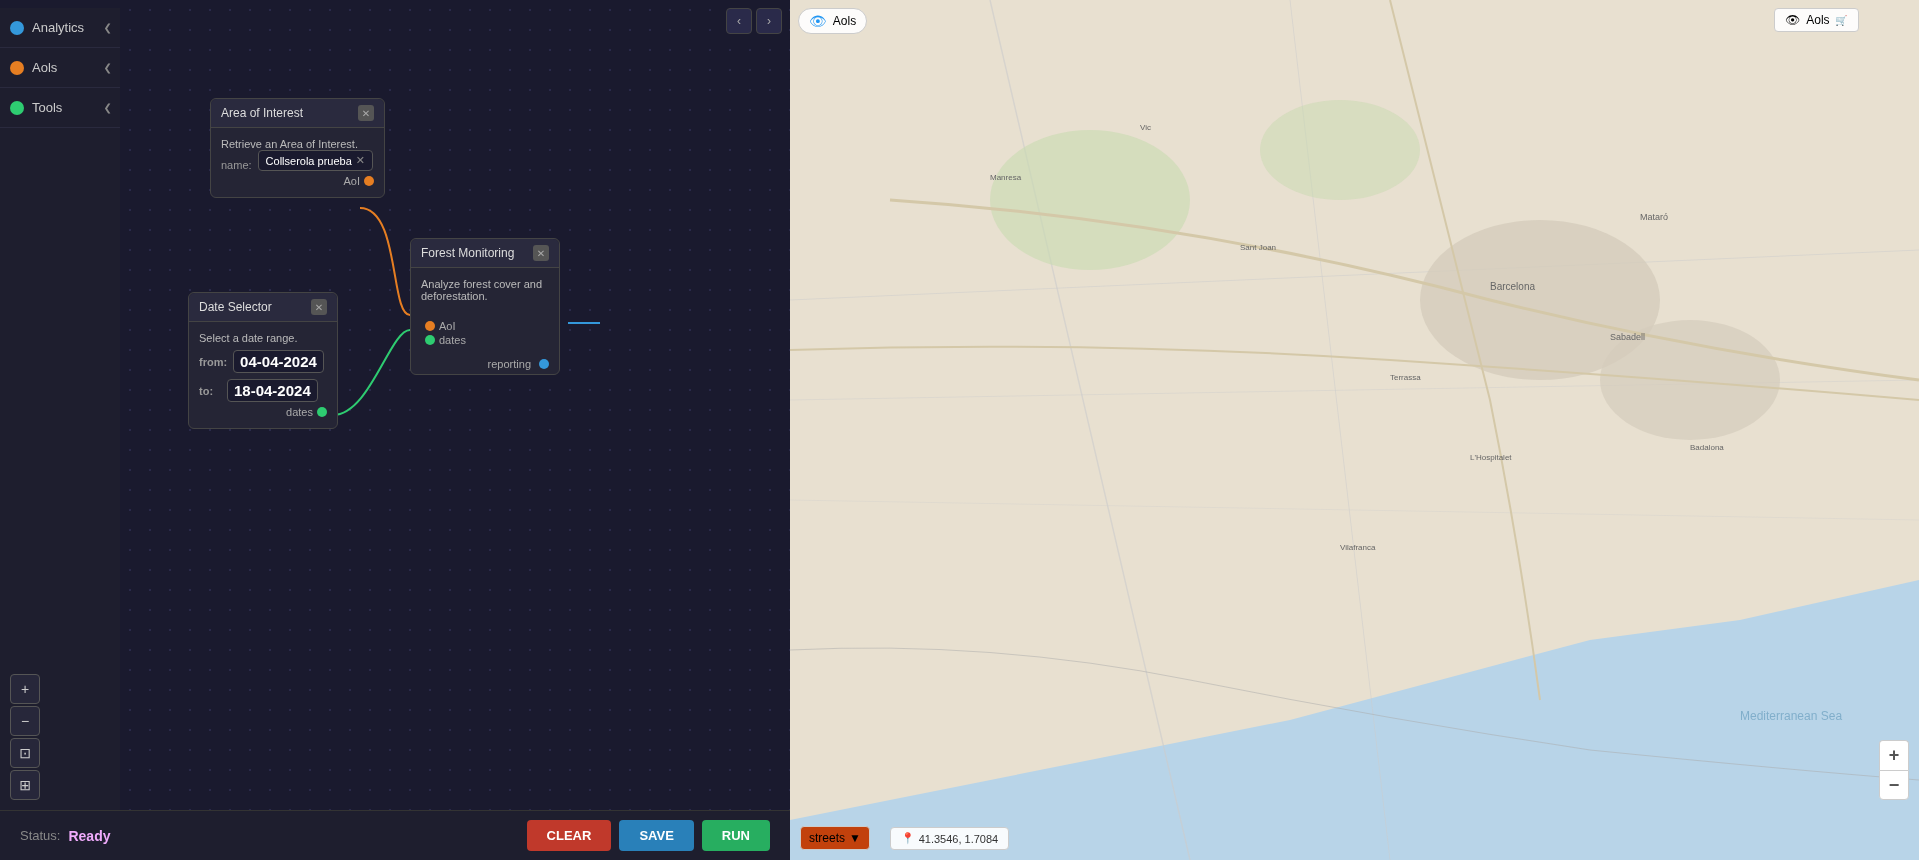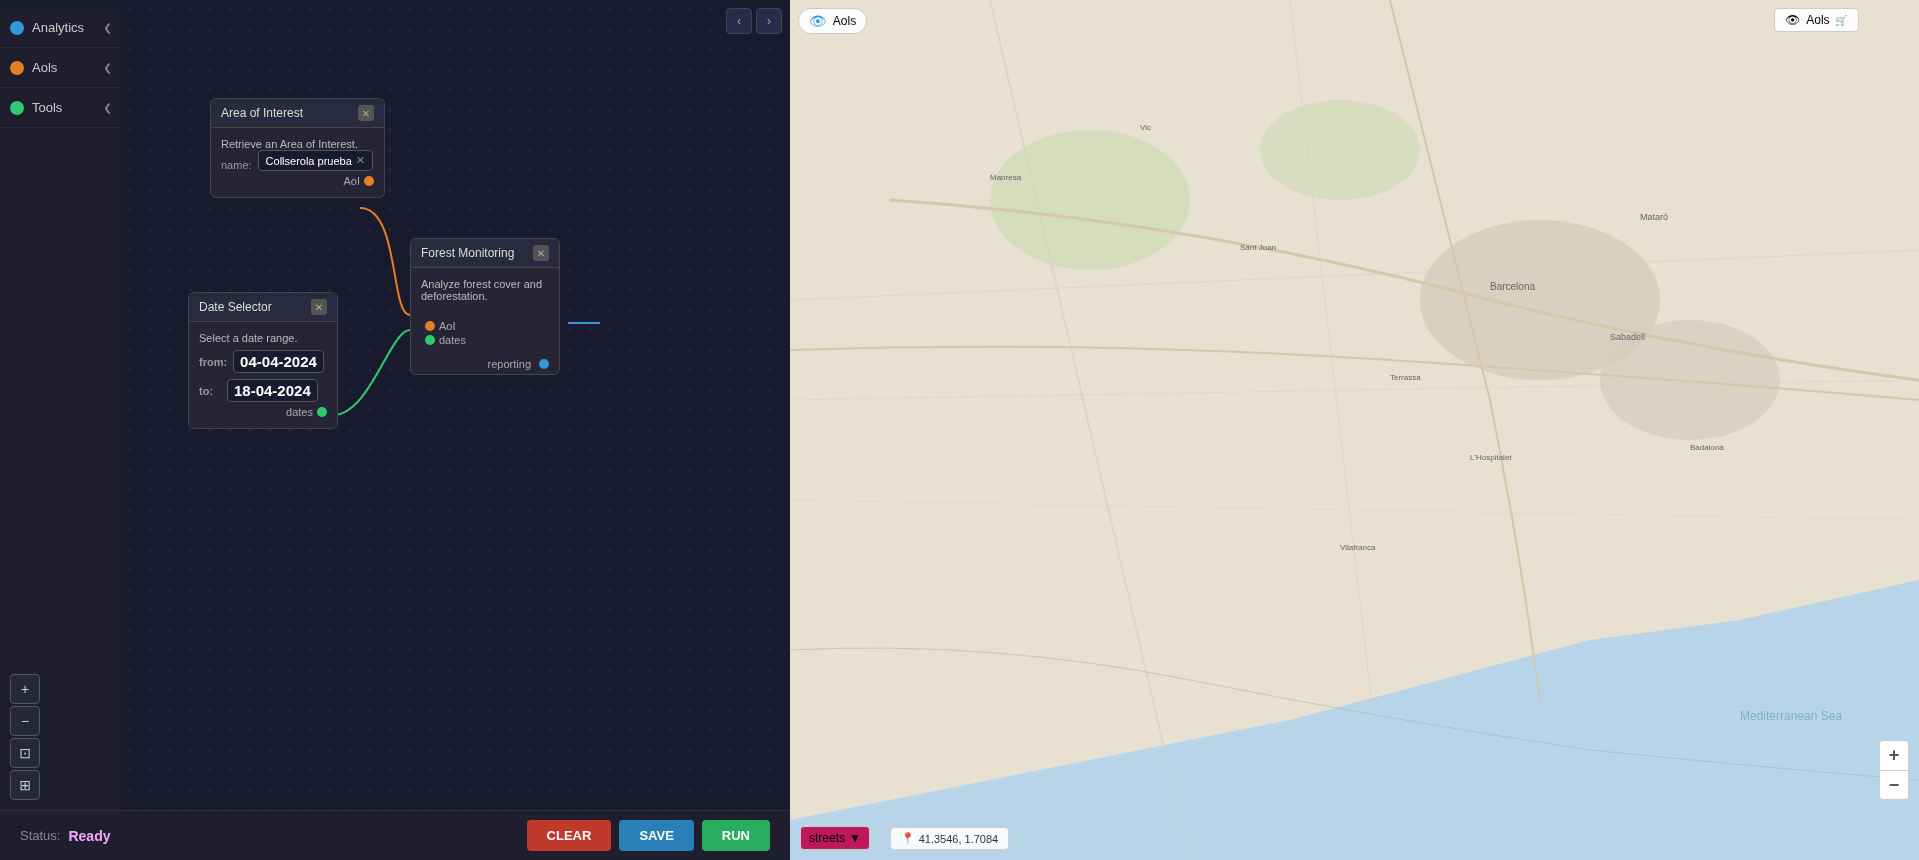--- a/index.html
+++ b/index.html
@@ -252,21 +252,21 @@
       font-size: 18px;
       color: #555;
       font-weight: bold;
     }
     .map-zoom-btn:first-child { border-radius: 4px 4px 0 0; border-bottom: none; }
     .map-zoom-btn:last-child { border-radius: 0 0 4px 4px; }
 
     .map-style-select {
       position: absolute;
       left: 10px; bottom: 10px;
-      background: #be185d;
+      background: #c2410c;
       border: 1px solid #ccc;
       border-radius: 4px;
       padding: 4px 8px;
       font-size: 12px;
       cursor: pointer;
       display: flex; align-items: center; gap: 4px;
       z-index: 5;
     }
 
     .map-coords {

